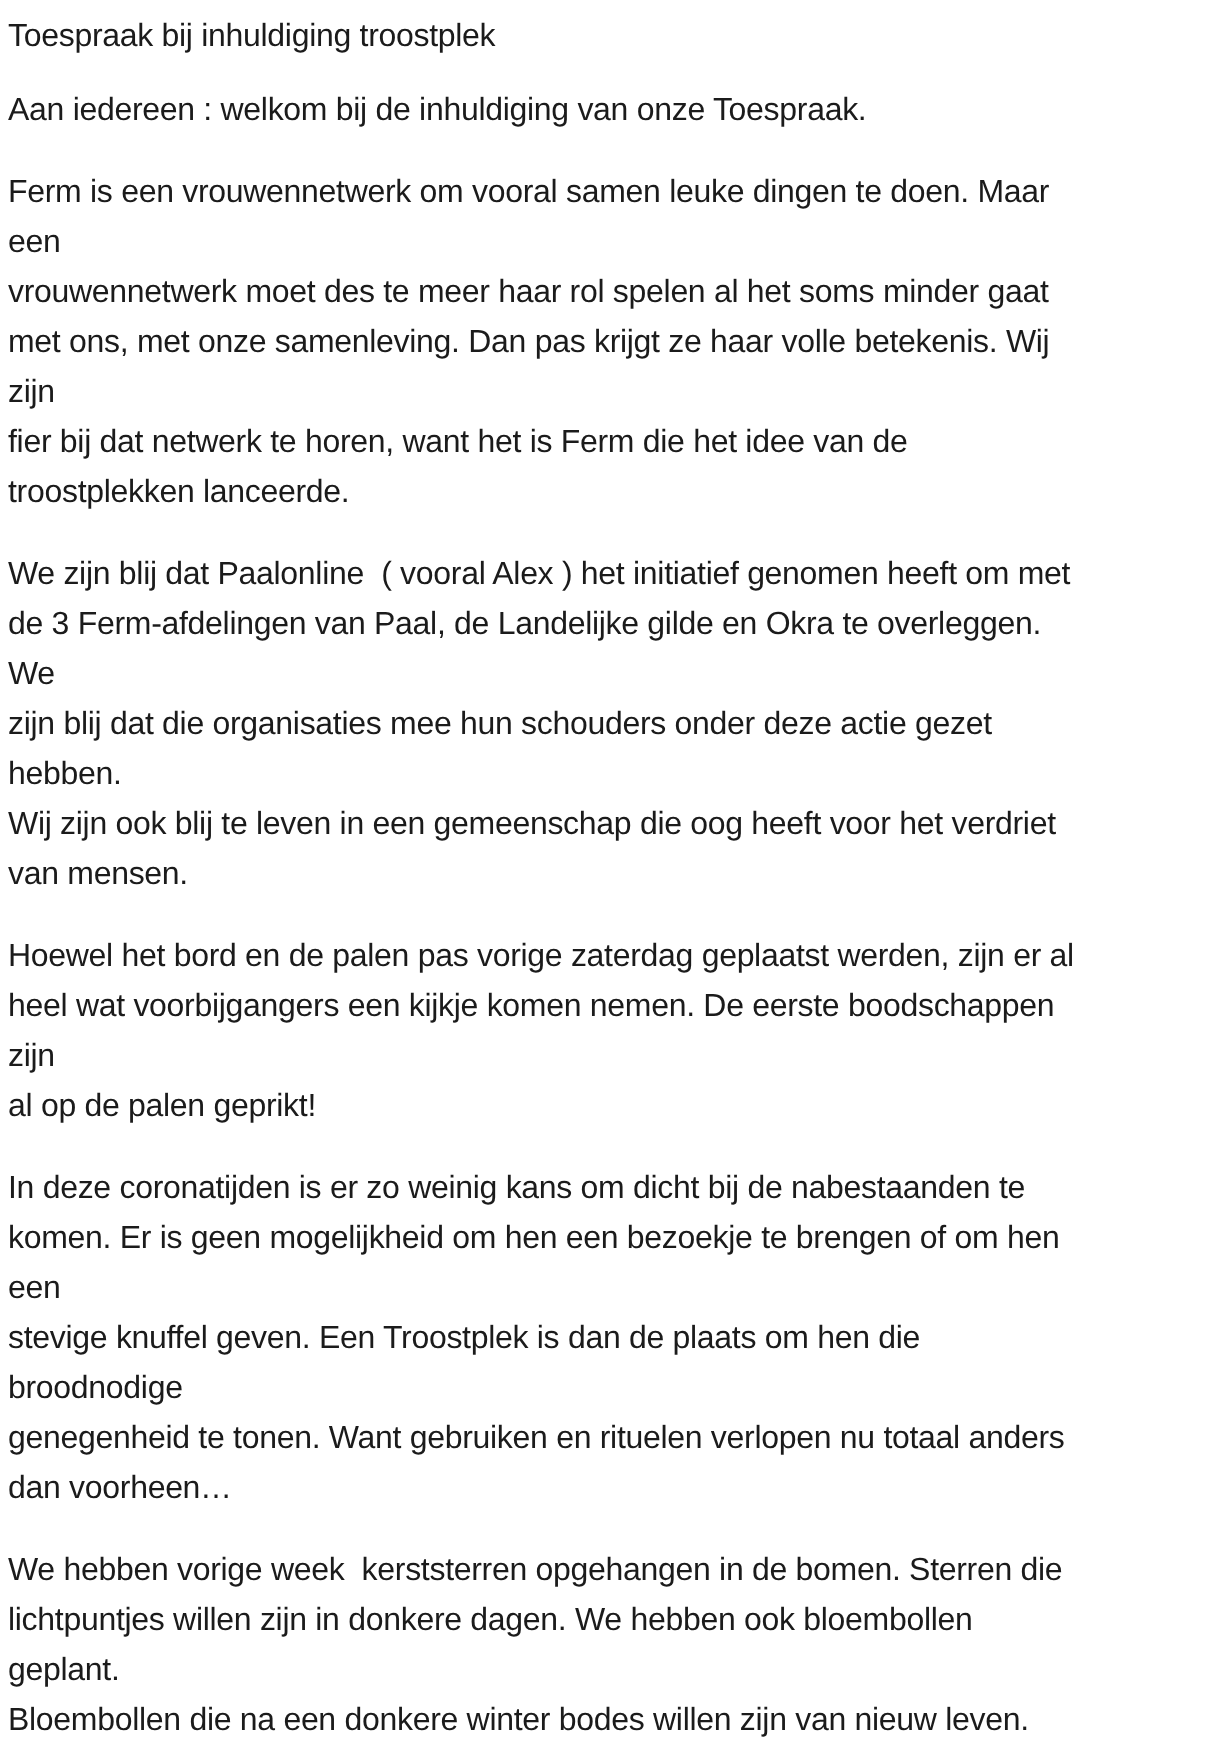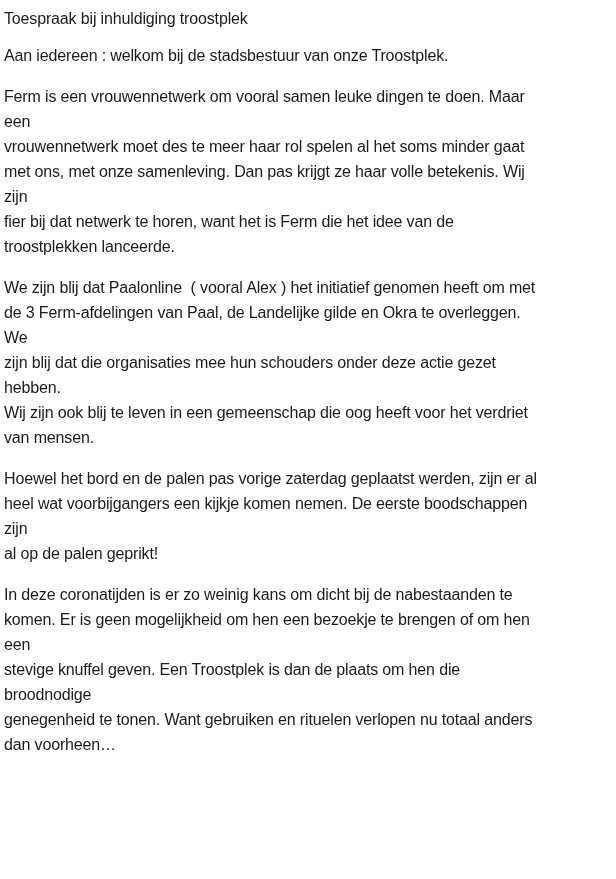--- a/index.html
+++ b/index.html
@@ -32,32 +32,35 @@
   }
   .doc p.title {
     margin-bottom: 12px;
   }
 </style>
 </head>
 <body>
 
 <main class="doc">
   <p class="title">Toespraak bij inhuldiging troostplek</p>
-  <p>Aan iedereen : welkom bij de stadsbestuur van onze Troostplek.</p>
+  <p>Aan iedereen : welkom bij de inhuldiging van onze Toespraak.</p>
   <p>Ferm is een vrouwennetwerk om vooral samen leuke dingen te doen. Maar een
 vrouwennetwerk moet des te meer haar rol spelen al het soms minder gaat
 met ons, met onze samenleving. Dan pas krijgt ze haar volle betekenis. Wij zijn
 fier bij dat netwerk te horen, want het is Ferm die het idee van de
 troostplekken lanceerde.</p>
   <p>We zijn blij dat Paalonline  ( vooral Alex ) het initiatief genomen heeft om met
 de 3 Ferm-afdelingen van Paal, de Landelijke gilde en Okra te overleggen. We
 zijn blij dat die organisaties mee hun schouders onder deze actie gezet hebben.
 Wij zijn ook blij te leven in een gemeenschap die oog heeft voor het verdriet
 van mensen.</p>
   <p>Hoewel het bord en de palen pas vorige zaterdag geplaatst werden, zijn er al
 heel wat voorbijgangers een kijkje komen nemen. De eerste boodschappen zijn
 al op de palen geprikt!</p>
   <p>In deze coronatijden is er zo weinig kans om dicht bij de nabestaanden te
 komen. Er is geen mogelijkheid om hen een bezoekje te brengen of om hen een
 stevige knuffel geven. Een Troostplek is dan de plaats om hen die broodnodige
 genegenheid te tonen. Want gebruiken en rituelen verlopen nu totaal anders
 dan voorheen…</p>
+  <p>We hebben vorige week  kerststerren opgehangen in de bomen. Sterren die
+lichtpuntjes willen zijn in donkere dagen. We hebben ook bloembollen geplant.
+Bloembollen die na een donkere winter bodes willen zijn van nieuw leven.</p>
 </main>
 
 </body></html>

